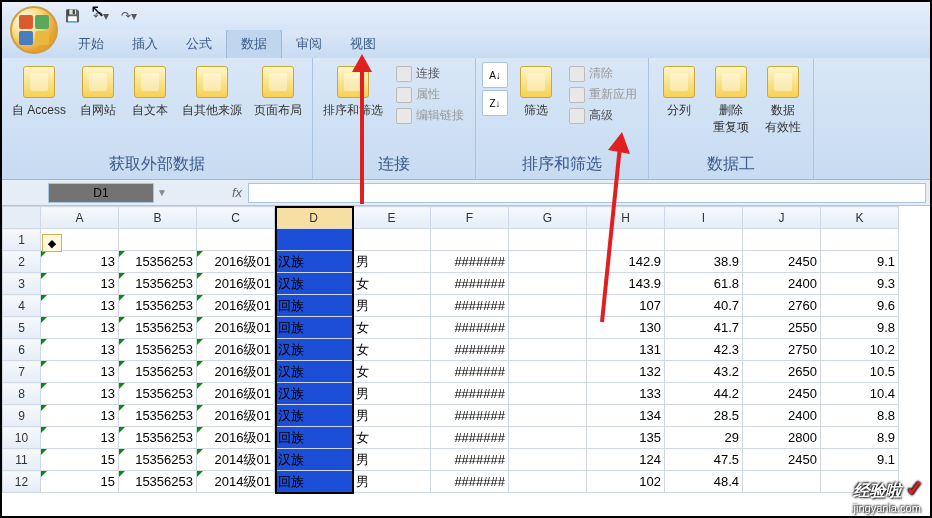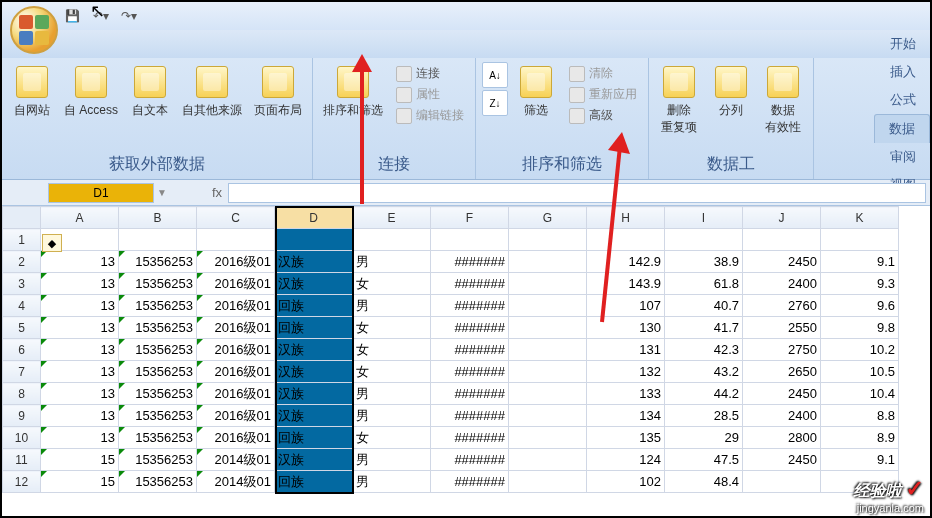--- a/index.html
+++ b/index.html
@@ -11,21 +11,21 @@
 .office-btn-inner { width:30px; height:30px; display:grid; grid-template-columns:1fr 1fr; grid-template-rows:1fr 1fr; gap:2px; }
 .office-btn-inner span:nth-child(1){background:#d95b2e;border-radius:2px;}
 .office-btn-inner span:nth-child(2){background:#5ba85b;border-radius:2px;}
 .office-btn-inner span:nth-child(3){background:#4a7dc0;border-radius:2px;}
 .office-btn-inner span:nth-child(4){background:#e8b93e;border-radius:2px;}
 .qat { margin-left: 62px; display: flex; align-items: center; gap: 10px; font-size: 12px; color: #555; }
 .qat-item { width: 18px; height: 18px; display: flex; align-items: center; justify-content: center; cursor: pointer; }
 .doc-title { position: absolute; right: 6px; top: 4px; font-size: 12px; color: #3a5a8a; }
 
 
-.tabs { height: 28px; background: linear-gradient(#dce8f7, #c7dbf2); display: flex; align-items: flex-end; padding-left: 62px; gap: 0; flex-direction: column; }
+.tabs { height: 28px; background: linear-gradient(#dce8f7, #c7dbf2); display: flex; align-items: flex-end; padding-left: 62px; gap: 0; }
 .tab { padding: 5px 14px; font-size: 13px; color: #3a5a8a; cursor: pointer; }
 .tab.active { background: #c0d6ee; border: 1px solid #9bb8d9; border-bottom: none; border-radius: 3px 3px 0 0; }
 
 
 .ribbon { height: 122px; background: linear-gradient(#d9e7f7, #c7dbf2); display: flex; border-bottom: 1px solid #9bb8d9; }
 .group { border-right: 1px solid #aac4e2; display: flex; flex-direction: column; padding: 4px 6px 2px; }
 .group-body { flex: 1; display: flex; align-items: flex-start; gap: 4px; }
 .group-label { text-align: center; font-size: 16px; color: #3a5a8a; padding: 2px 0; }
 .big-btn { display: flex; flex-direction: column; align-items: center; justify-content: flex-start; padding: 4px 4px; cursor: pointer; font-size: 12px; color: #333; text-align: center; min-width: 48px; }
 .big-btn .icon { width: 32px; height: 32px; margin-bottom: 4px; background: linear-gradient(#fff6c8,#f7d155); border: 1px solid #cca838; border-radius: 3px; position:relative; }
@@ -35,44 +35,44 @@
 .small-item .mini-icon { width: 16px; height: 16px; background: #e8e8e8; border: 1px solid #bbb; border-radius: 2px; }
 .small-item.disabled { color: #999; }
 .sort-icons { display:flex; gap:2px; flex-direction:column; }
 .sort-btn { width:26px; height:26px; background:#fff; border:1px solid #aac4e2; border-radius:2px; display:flex; align-items:center; justify-content:center; font-size:10px; cursor:pointer;}
 
 
 .arrow { position: absolute; z-index: 50; pointer-events:none; }
 
 
 .fbar { height: 26px; background: #e5edf7; display: flex; align-items: center; border-bottom: 1px solid #aac4e2; }
-.namebox { width: 106px; height: 20px; background: #eab308; border: 1px solid #aac4e2; margin-left: 46px; display: flex; align-items: center; justify-content: center; font-size: 12px; }
+.namebox { width: 106px; height: 20px; background: #737373; border: 1px solid #aac4e2; margin-left: 46px; display: flex; align-items: center; justify-content: center; font-size: 12px; }
 .namebox-dd { width: 16px; display:flex; align-items:center; justify-content:center; color:#888; font-size:10px; cursor:pointer; }
-.fx { margin-left: 36px; font-size: 13px; color: #666; cursor:pointer; padding:0 6px;}
+.fx { margin-left: 56px; font-style: italic; font-size: 13px; color: #666; cursor:pointer; padding:0 6px;}
 .formula-input { flex:1; height:20px; background:#fff; border:1px solid #aac4e2; margin-right:4px; font-size:12px; padding:0 4px;}
 
 
 .grid-wrap { position: relative; height: 312px; overflow: hidden; }
 table { border-collapse: collapse; font-size: 13px; table-layout: fixed; }
 th, td { border: 1px solid #d0d7e5; height: 22px; padding: 0 3px; overflow: hidden; white-space: nowrap; }
 th { background: linear-gradient(#f6f9fd,#e5edf7); font-weight: normal; color: #333; font-size:12px; }
 th.col { width: 78px; text-align: center; }
 th.row { width: 38px; background: linear-gradient(#f6f9fd,#e5edf7); text-align: center; }
 th.col.sel { background: #f7dfa4; }
 td { text-align: right; }
 td.txt { text-align: left; }
-td.sel { background: #0369a1; }
+td.sel { background: #1d4ed8; }
 .corner { width:38px; background:#e5edf7; border:1px solid #d0d7e5;}
 .green-tri { position: relative; }
 .green-tri::before { content:''; position:absolute; left:0; top:0; border-top:6px solid #0a8a0a; border-right:6px solid transparent; }
 .smart-tag { position:absolute; left:40px; top:28px; width:20px; height:18px; border:1px solid #d0b050; background:#fff8dc; z-index:5; display:flex; align-items:center; justify-content:center; font-size:11px;}
 .sel-border { position:absolute; border:2px solid #000; pointer-events:none; z-index:6;}
 
 
-.watermark { position:absolute; right:6px; bottom:2px; z-index:60; font-size:11px; color:#fff; text-shadow:1px 1px 2px #000, -1px -1px 2px #000; display:flex; flex-direction:column; align-items:flex-end;}
+.watermark { position:absolute; right:6px; bottom:2px; z-index:60; font-size:11px; color:#fff; text-shadow:1px 1px 2px #000, -1px -1px 2px #000; display:flex; flex-direction:column; }
 .watermark .top { font-size:16px; font-weight:bold; font-style:italic;}
 .watermark .red { color:#e02020; font-size:22px; font-weight:bold; margin-left:4px;}
 
 .cursor-arrow { position:absolute; left:88px; top:-2px; z-index:100; font-size:18px; color:#000; pointer-events:none;}
 </style>
 </head>
 <body>
 
 <span class="cursor-arrow">↖</span>
 
@@ -99,25 +99,25 @@
   <div class="tab active">数据</div>
   <div class="tab">审阅</div>
   <div class="tab">视图</div>
 </div>
 
 <div class="ribbon">
   <div class="group">
     <div class="group-body">
       <div class="big-btn">
           <div class="icon"></div>
+          <span>自 Access</span>
+        </div>
+      <div class="big-btn">
+          <div class="icon"></div>
           <span>自网站</span>
-        </div>
-      <div class="big-btn">
-          <div class="icon"></div>
-          <span>自 Access</span>
         </div>
       <div class="big-btn">
           <div class="icon"></div>
           <span>自文本</span>
         </div>
       <div class="big-btn">
           <div class="icon"></div>
           <span>自其他来源</span>
         </div>
       <div class="big-btn">
@@ -177,26 +177,26 @@
           </div>
       </div>
     </div>
     <div class="group-label">排序和筛选</div>
   </div>
 
   <div class="group">
     <div class="group-body">
       <div class="big-btn">
           <div class="icon"></div>
+          <span>分列</span>
+        </div>
+      <div class="big-btn">
+          <div class="icon"></div>
           <span>删除</span>
           <span>重复项</span>
-        </div>
-      <div class="big-btn">
-          <div class="icon"></div>
-          <span>分列</span>
         </div>
       <div class="big-btn">
           <div class="icon"></div>
           <span>数据</span>
           <span>有效性</span>
         </div>
     </div>
     <div class="group-label">数据工</div>
   </div>
 </div>

